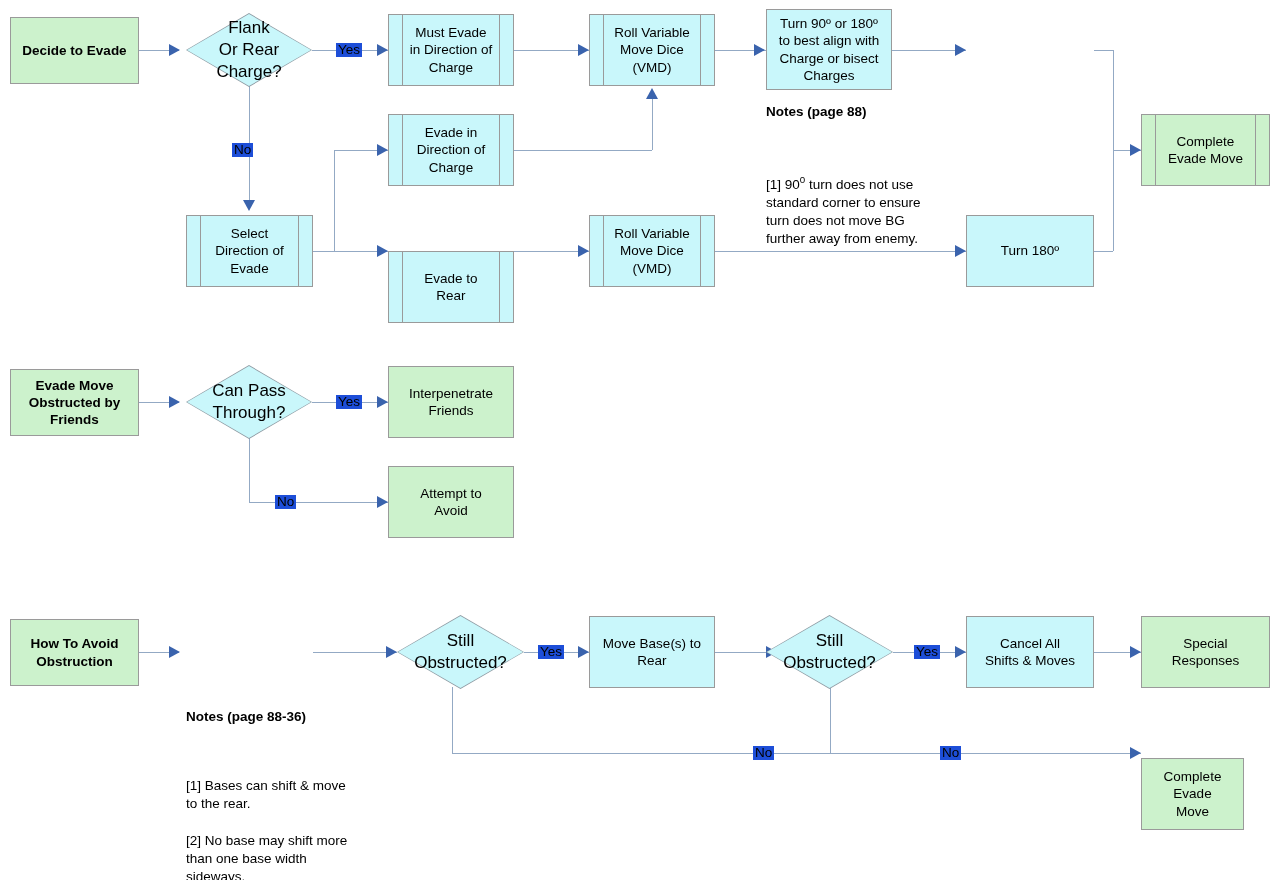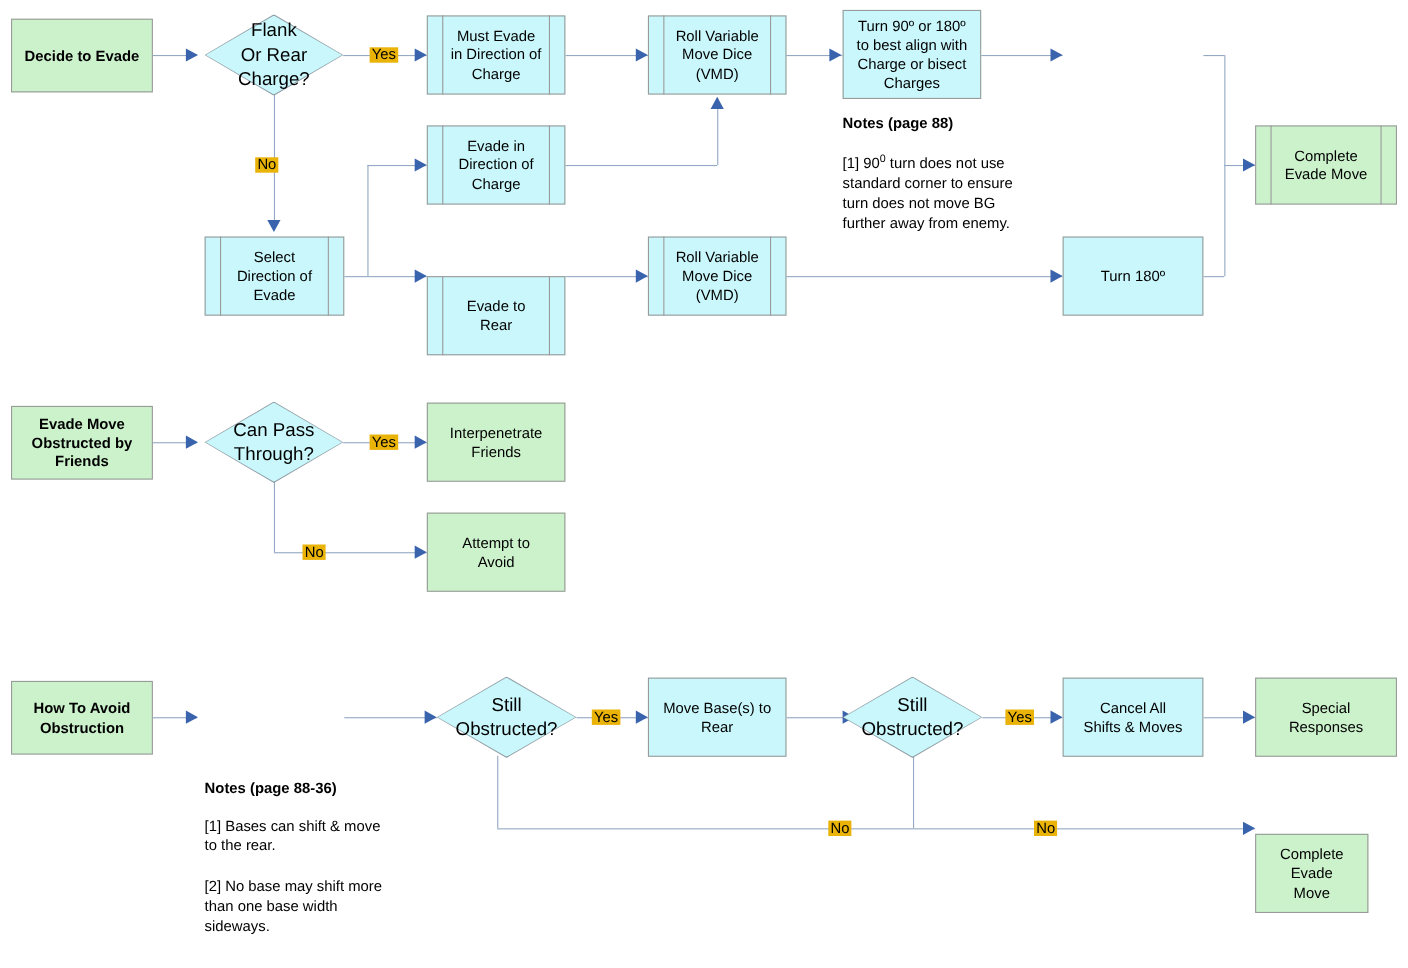--- a/index.html
+++ b/index.html
@@ -98,36 +98,37 @@
   }
   .arrow-u{
     border-left:6px solid transparent;
     border-right:6px solid transparent;
     border-bottom:11px solid #3a63ad;
   }
 
   .elabel{
     position:absolute;
     font-size:13.5px;
-    background:#eab308;
+    background:#1d4ed8;
     padding:0 2px;
     line-height:1;
     white-space:nowrap;
   }
   .note-title{
     position:absolute;
     font-size:13.5px;
     font-weight:bold;
     white-space:nowrap;
   }
   .note-body{
     position:absolute;
     font-size:13.5px;
     line-height:1.35;
     white-space:pre-line;
+    margin-top:35px;
   }
   sup.deg{ font-size:0.72em; vertical-align:super; }
 </style>
 </head>
 <body>
 
 <div id="canvas">
 
   <div class="hline" style="left:139px;top:50px;width:40px;"></div>
   <div class="arrow arrow-r" style="left:169px;top:44px;"></div>

